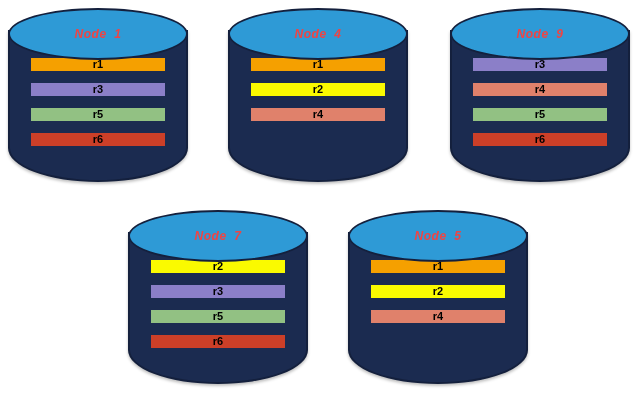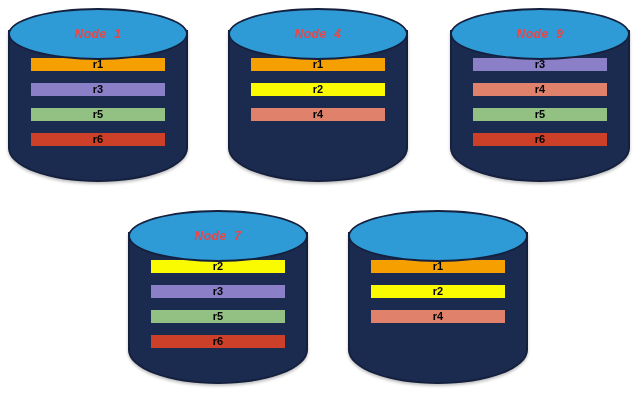--- a/index.html
+++ b/index.html
@@ -146,14 +146,15 @@
       <div class="node-label">Node  7</div>
     </div>
     <div class="node" style="left: 348px; top: 210px;">
       <div class="cyl-body"></div>
       <div class="shards">
         <div class="shard" style="background: rgb(245, 160, 0);">r1</div>
         <div class="shard" style="background: rgb(250, 250, 0);">r2</div>
         <div class="shard" style="background: rgb(224, 129, 107);">r4</div>
       </div>
       <div class="cyl-top"></div>
+      <div class="node-label">Node  5</div>
     </div>
   </div>
 
 </body></html>

